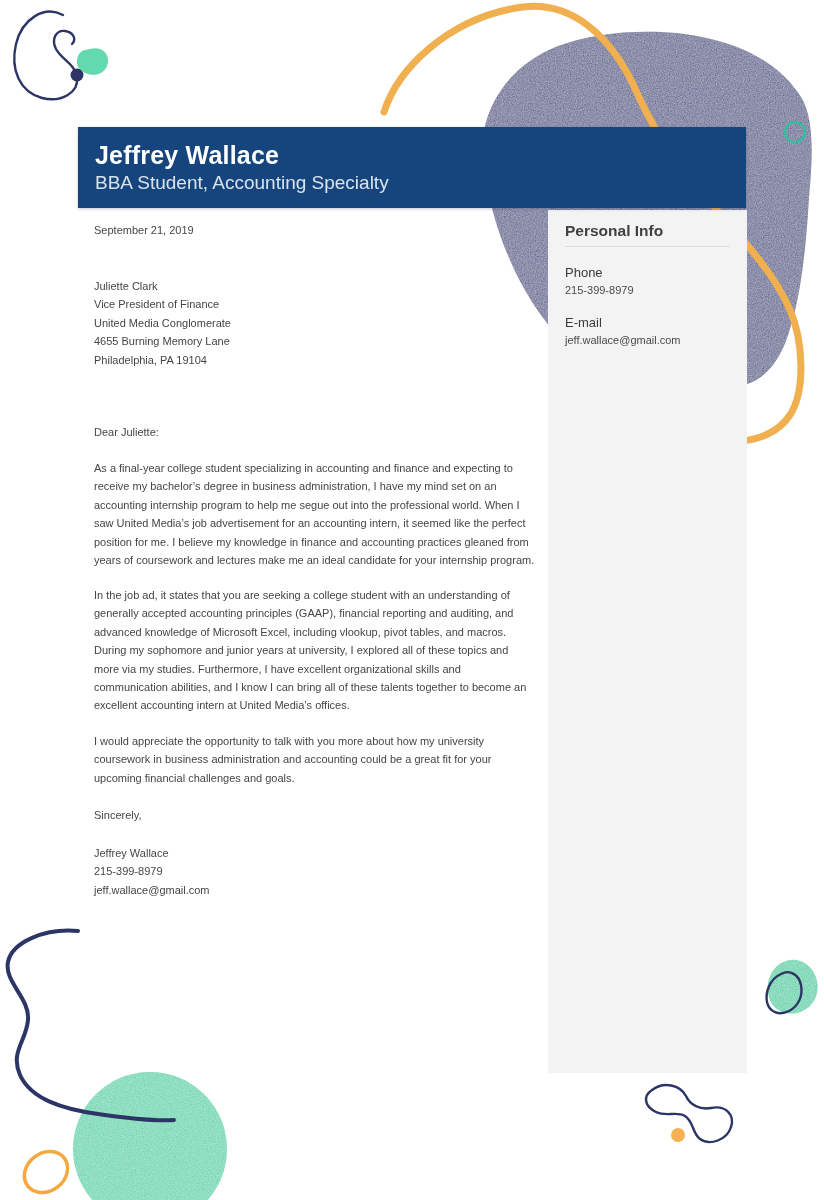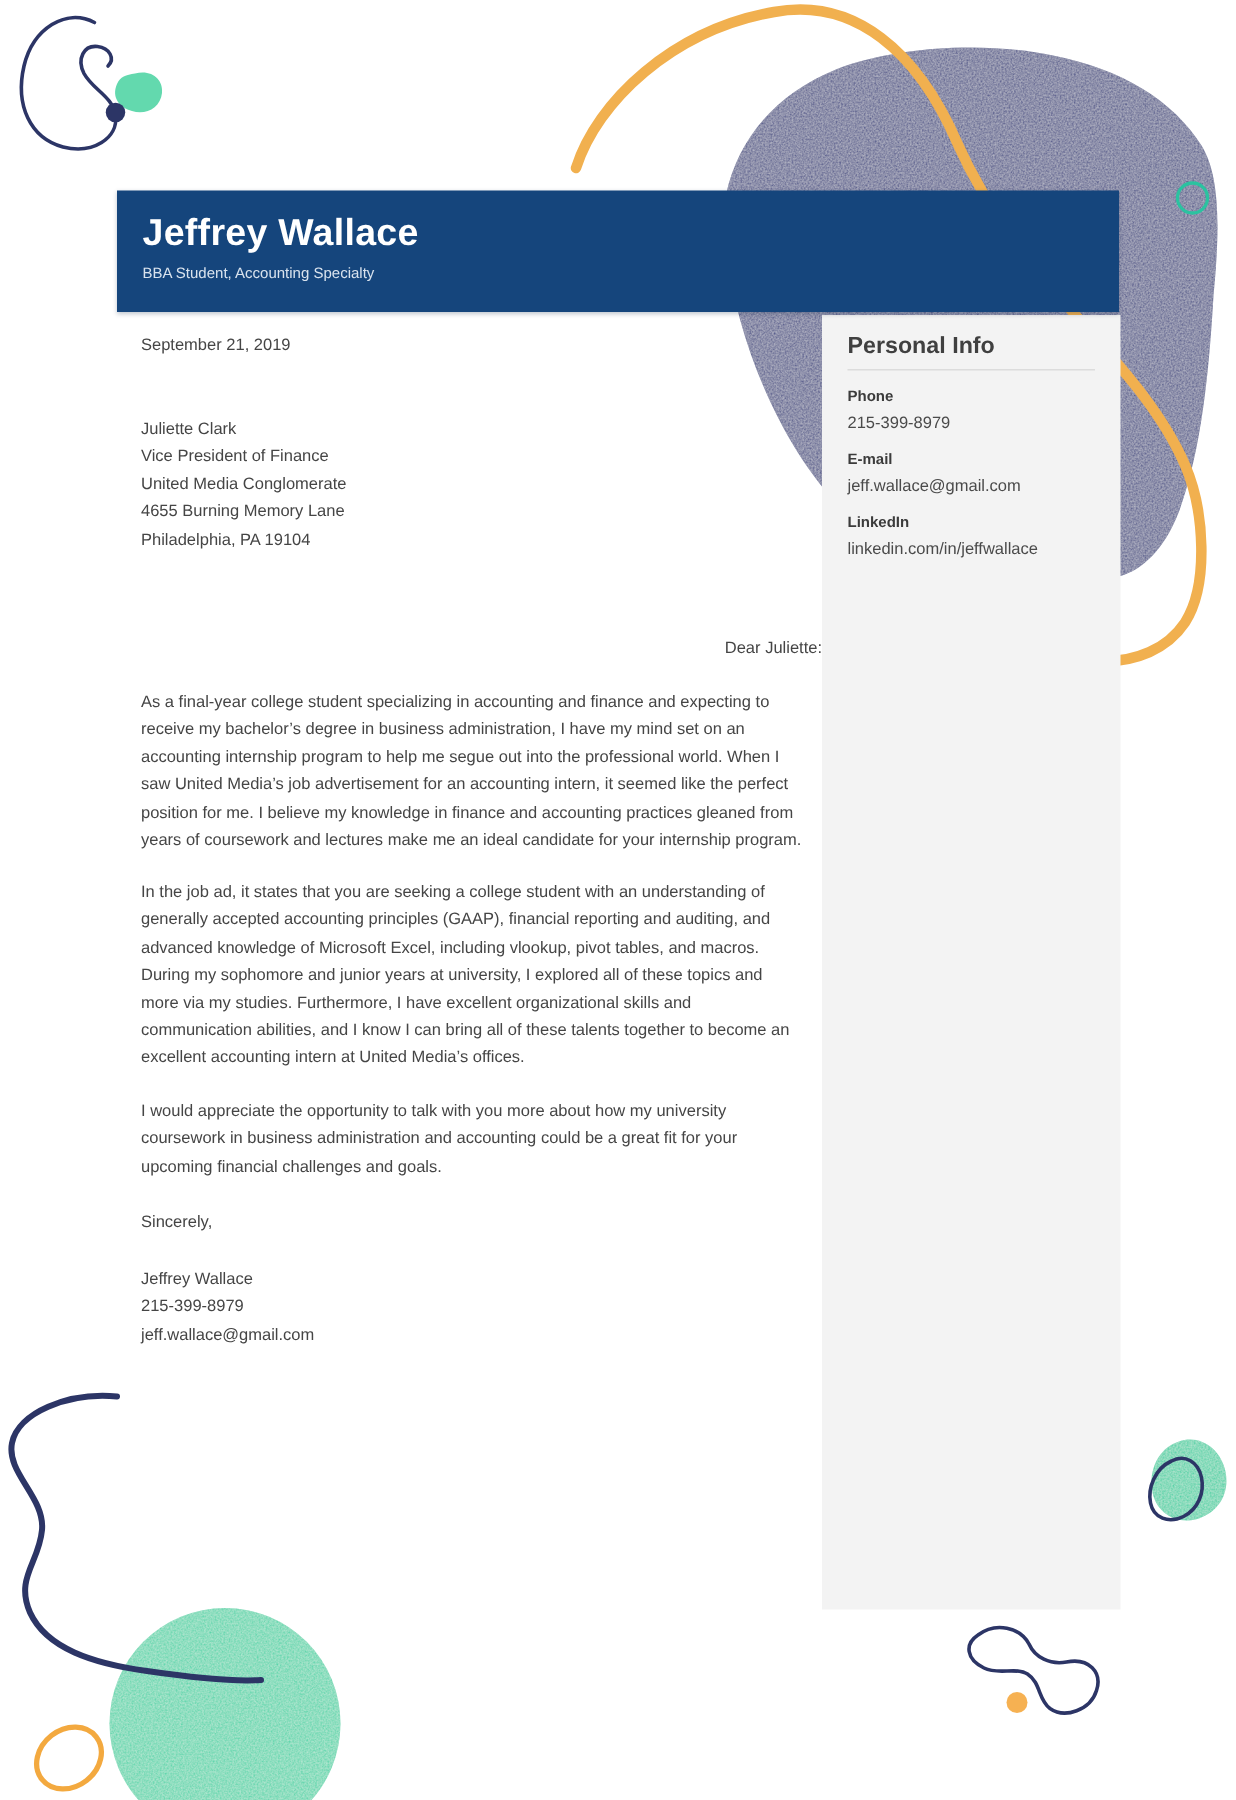--- a/index.html
+++ b/index.html
@@ -33,21 +33,21 @@
   }
   .header .name {
     color: #ffffff;
     font-size: 25px;
     font-weight: bold;
     line-height: 28px;
     letter-spacing: 0.2px;
   }
   .header .subtitle {
     color: #d9e3ee;
-    font-size: 10px;
+    font-size: 19px;
     line-height: 16px;
     margin-top: 6px;
   }
 
   
   .sidebar {
     position: absolute;
     left: 548px; top: 210px;
     width: 199px; height: 863px;
     background: #f3f3f3;
@@ -58,24 +58,24 @@
     color: #404040;
     font-size: 15.5px;
     font-weight: bold;
     line-height: 18px;
     padding-bottom: 6px;
     border-bottom: 1px solid #dcdcdc;
   }
   .sidebar .group { margin-top: 11px; }
   .sidebar .group .label {
     color: #3b3b3b;
-    font-size: 10px;
-    font-weight: bold;
+    font-size: 13px;
+    font-weight: normal;
     line-height: 13px;
-    margin-top: 3px;
+    margin-top: 19px;
   }
   .sidebar .group .value {
     color: #4a4a4a;
     font-size: 11px;
     line-height: 13px;
     margin-top: 5px;
   }
 
   
   .letter { position: absolute; left: 0; top: 0; width: 759px; height: 1200px; z-index: 3; }
@@ -83,21 +83,21 @@
     position: absolute;
     left: 94px;
     width: 454px;
     color: #454545;
     font-size: 11px;
     line-height: 18.4px;
     white-space: pre-line;
   }
   .blk-date       { top: 221px; }
   .blk-recipient  { top: 277px; }
-  .blk-salutation { top: 423px; text-align: right; }
+  .blk-salutation { top: 423px; }
   .blk-p1         { top: 459px; }
   .blk-p2         { top: 586px; }
   .blk-p3         { top: 732px; }
   .blk-closing    { top: 806px; }
   .blk-signature  { top: 844px; }
 </style>
 </head>
 <body>
 
 <div class="page">
@@ -164,24 +164,20 @@
 
   <aside class="sidebar">
     <div class="heading">Personal Info</div>
     <div class="group">
       <div class="label">Phone</div>
       <div class="value">215-399-8979</div>
     </div>
     <div class="group">
       <div class="label">E-mail</div>
       <div class="value">jeff.wallace@gmail.com</div>
-    </div>
-    <div class="group">
-      <div class="label">LinkedIn</div>
-      <div class="value">linkedin.com/in/jeffwallace</div>
     </div>
   </aside>
 
   <main class="letter">
     <div class="block blk-date">September 21, 2019</div>
     <div class="block blk-recipient">Juliette Clark
 Vice President of Finance
 United Media Conglomerate
 4655 Burning Memory Lane
 Philadelphia, PA 19104</div>

